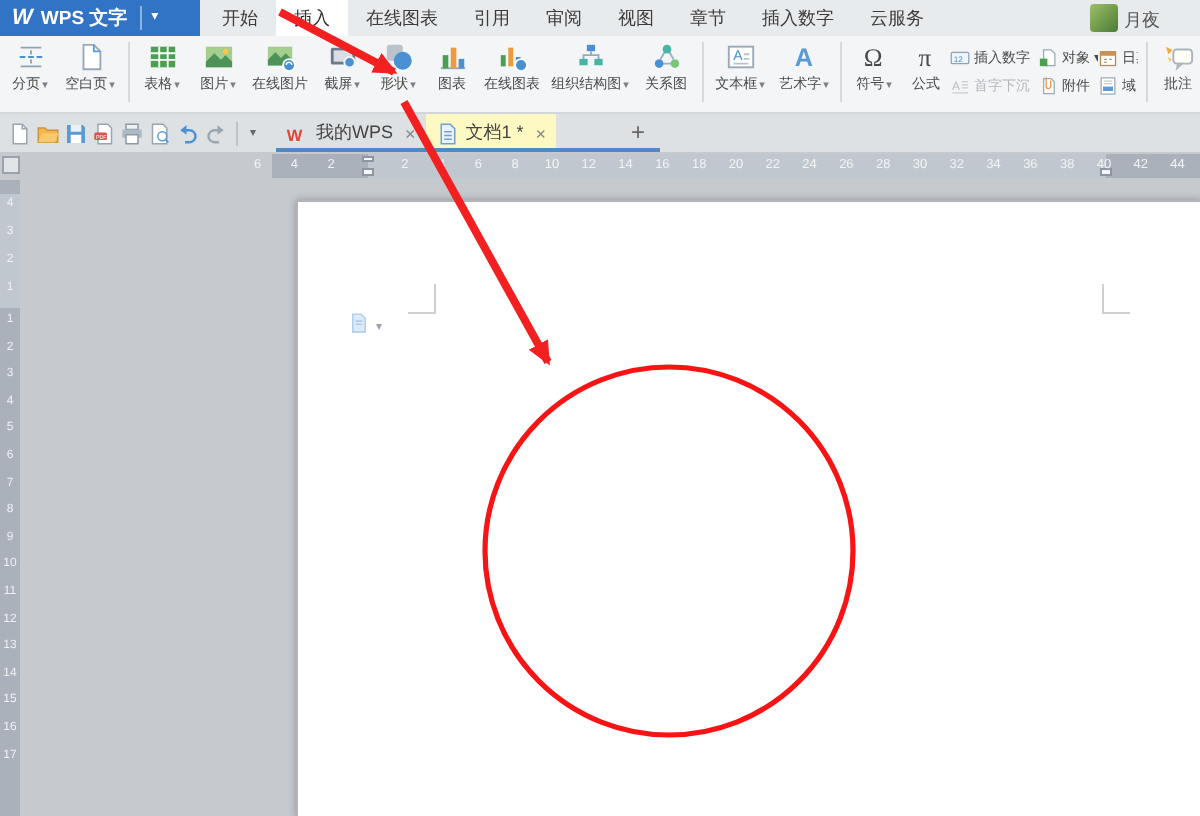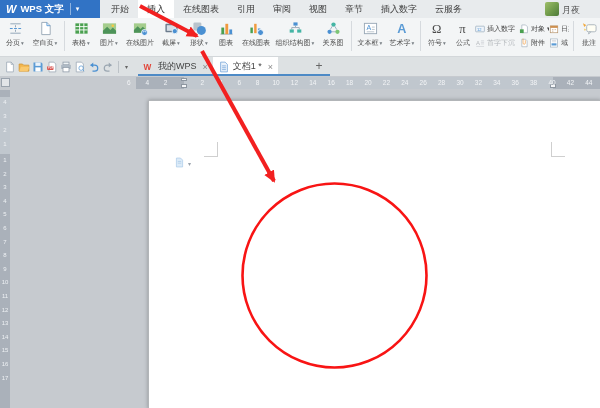--- a/index.html
+++ b/index.html
@@ -33,21 +33,21 @@
   .rb-small svg{margin-right:2px;flex:0 0 auto;}
   .rb-small.disabled{color:#b3b7bb;}
   
   .tabrow{position:absolute;left:0;top:57px;width:600px;height:19px;background:#dde1e3;}
   .quick{position:absolute;left:3px;top:2px;display:flex;align-items:center;}
   .q-btn{width:14px;height:15px;display:flex;align-items:center;justify-content:center;}
   .q-sep{width:1px;height:12px;background:#bcc2c7;margin:0 3px;}
   .q-caret{font-size:6px;color:#666;padding:0 3px;}
   .doc-tabs{position:absolute;left:138px;top:0;height:19px;display:flex;align-items:stretch;}
   .doc-tab{display:flex;align-items:center;padding:0 5px;font-size:9px;color:#444;white-space:nowrap;}
-  .doc-tab.active{background:#ffffff;}
+  .doc-tab.active{background:#fef9c3;}
   .doc-tab .tab-close{margin-left:6px;color:#888;font-size:9px;}
   .doc-tab svg{margin-right:3px;}
   .tab-underline{position:absolute;left:138px;top:74px;width:192px;height:2px;background:#4d8ac6;}
   .newtab{position:absolute;left:312px;top:2px;width:14px;height:15px;border:0;background:transparent;
           font-size:12px;line-height:13px;color:#666;padding:0;}
   
   .hruler{position:absolute;left:136px;top:77px;width:464px;height:12px;background:#aab1ba;}
   .hruler-inner{position:absolute;left:48px;top:0;width:369px;height:12px;background:#c0c7ce;}
   .h-num{position:absolute;top:2px;font-size:6.5px;color:#f2f4f6;transform:translateX(-50%);}
   .marker{position:absolute;background:#f5f6f8;border:1px solid #8d96a0;box-sizing:border-box;}

